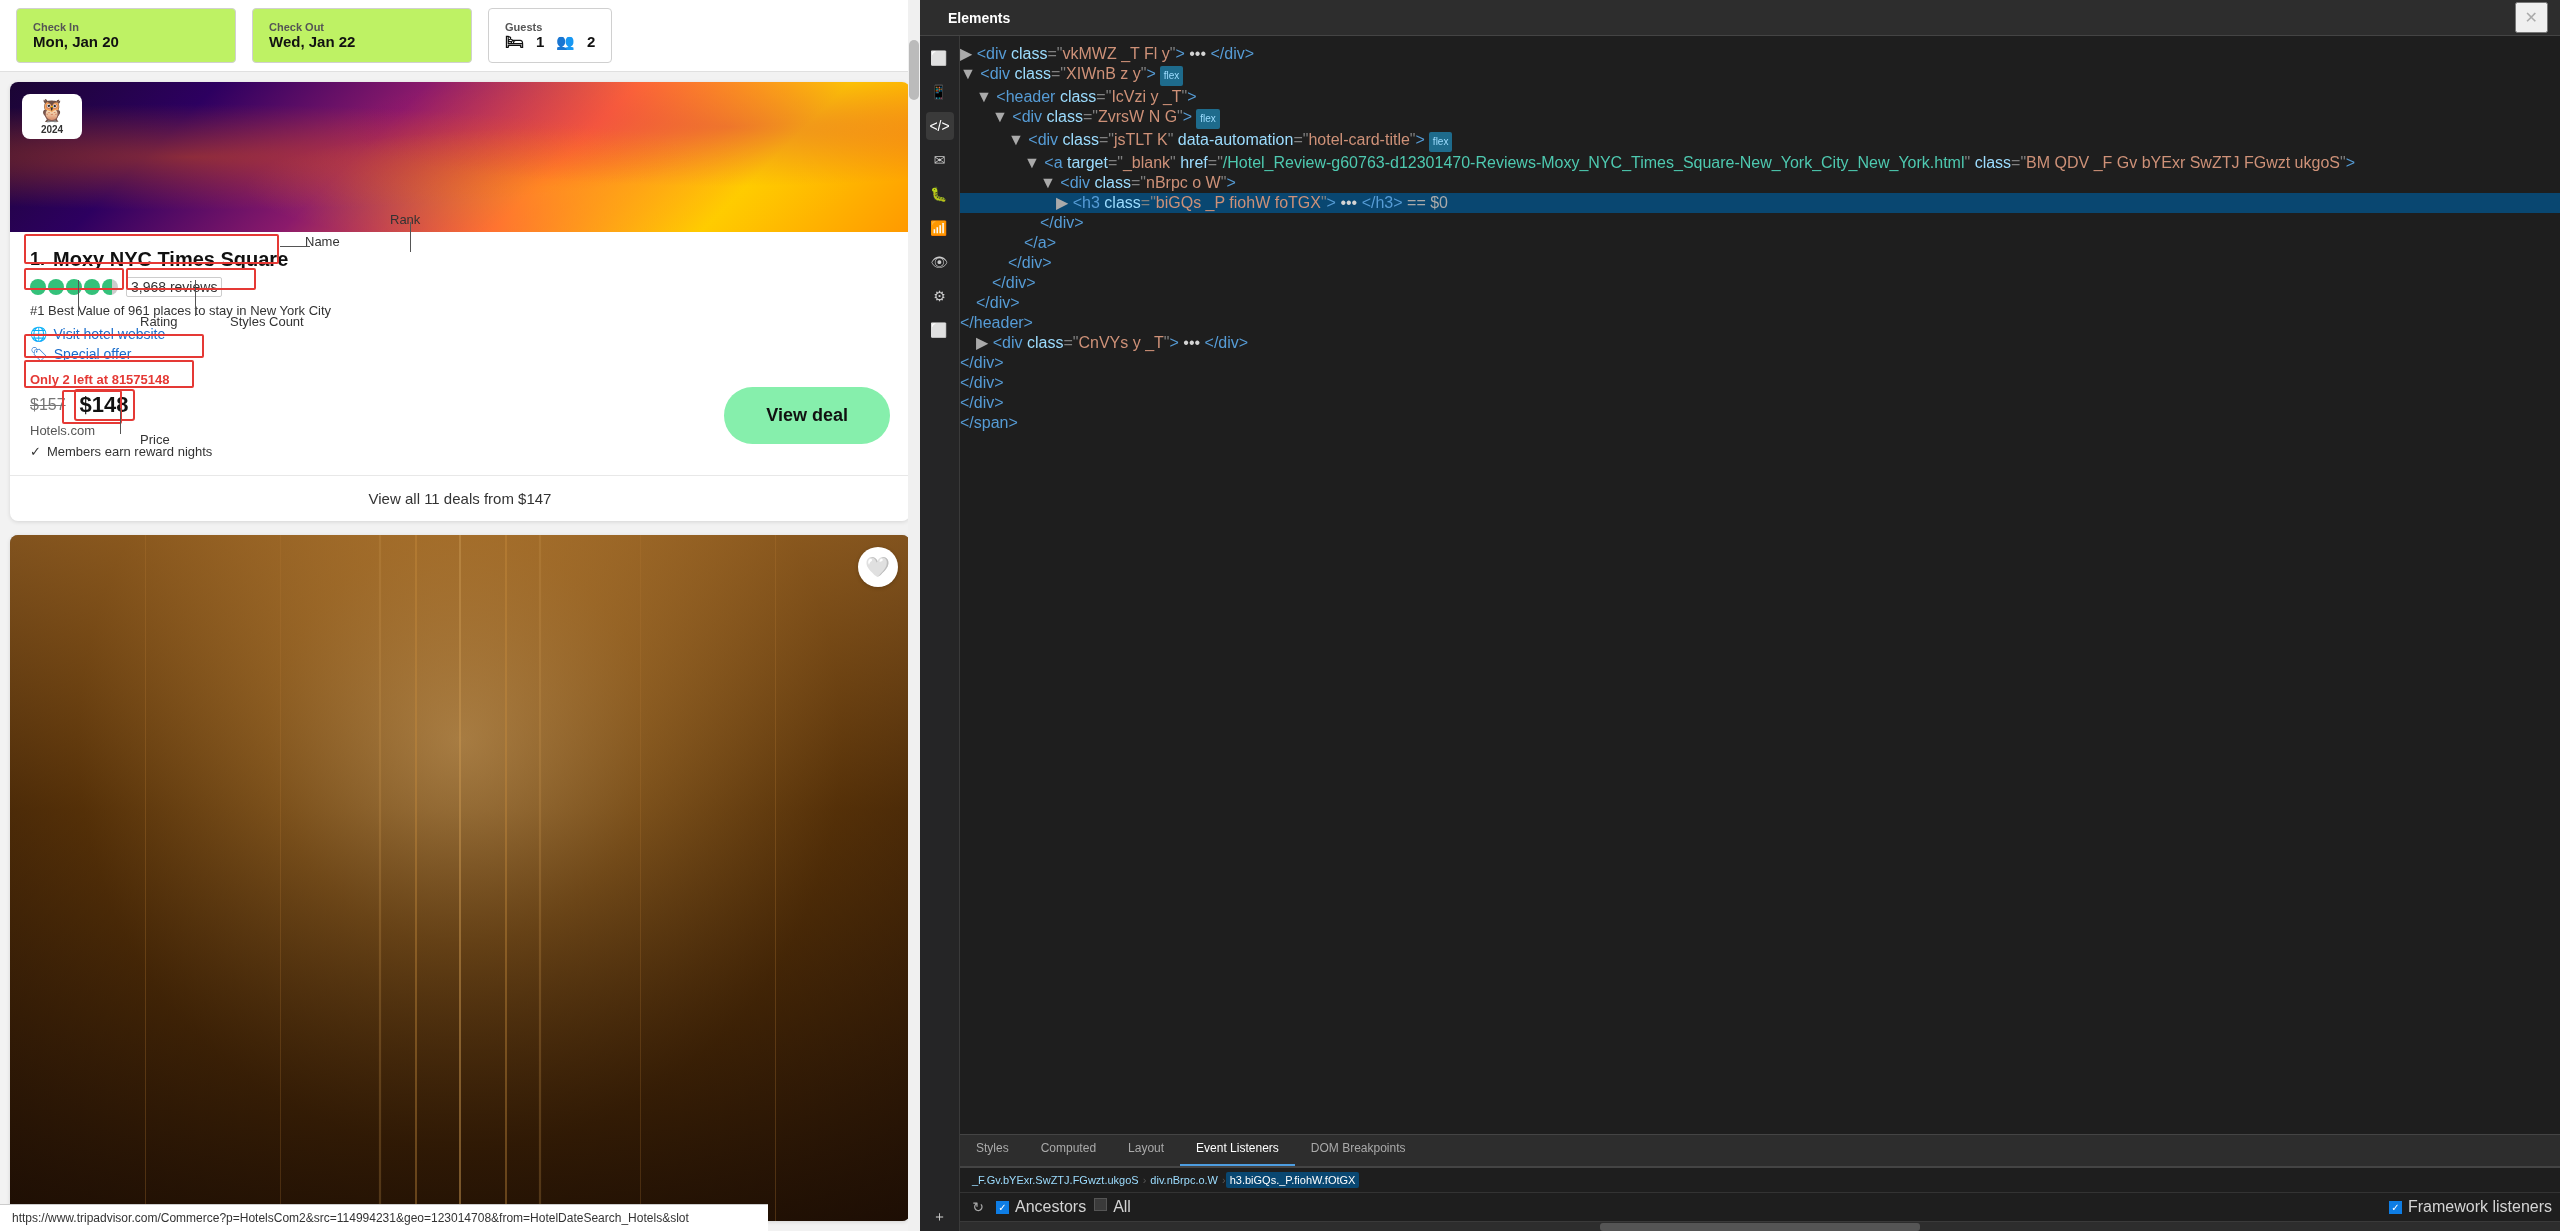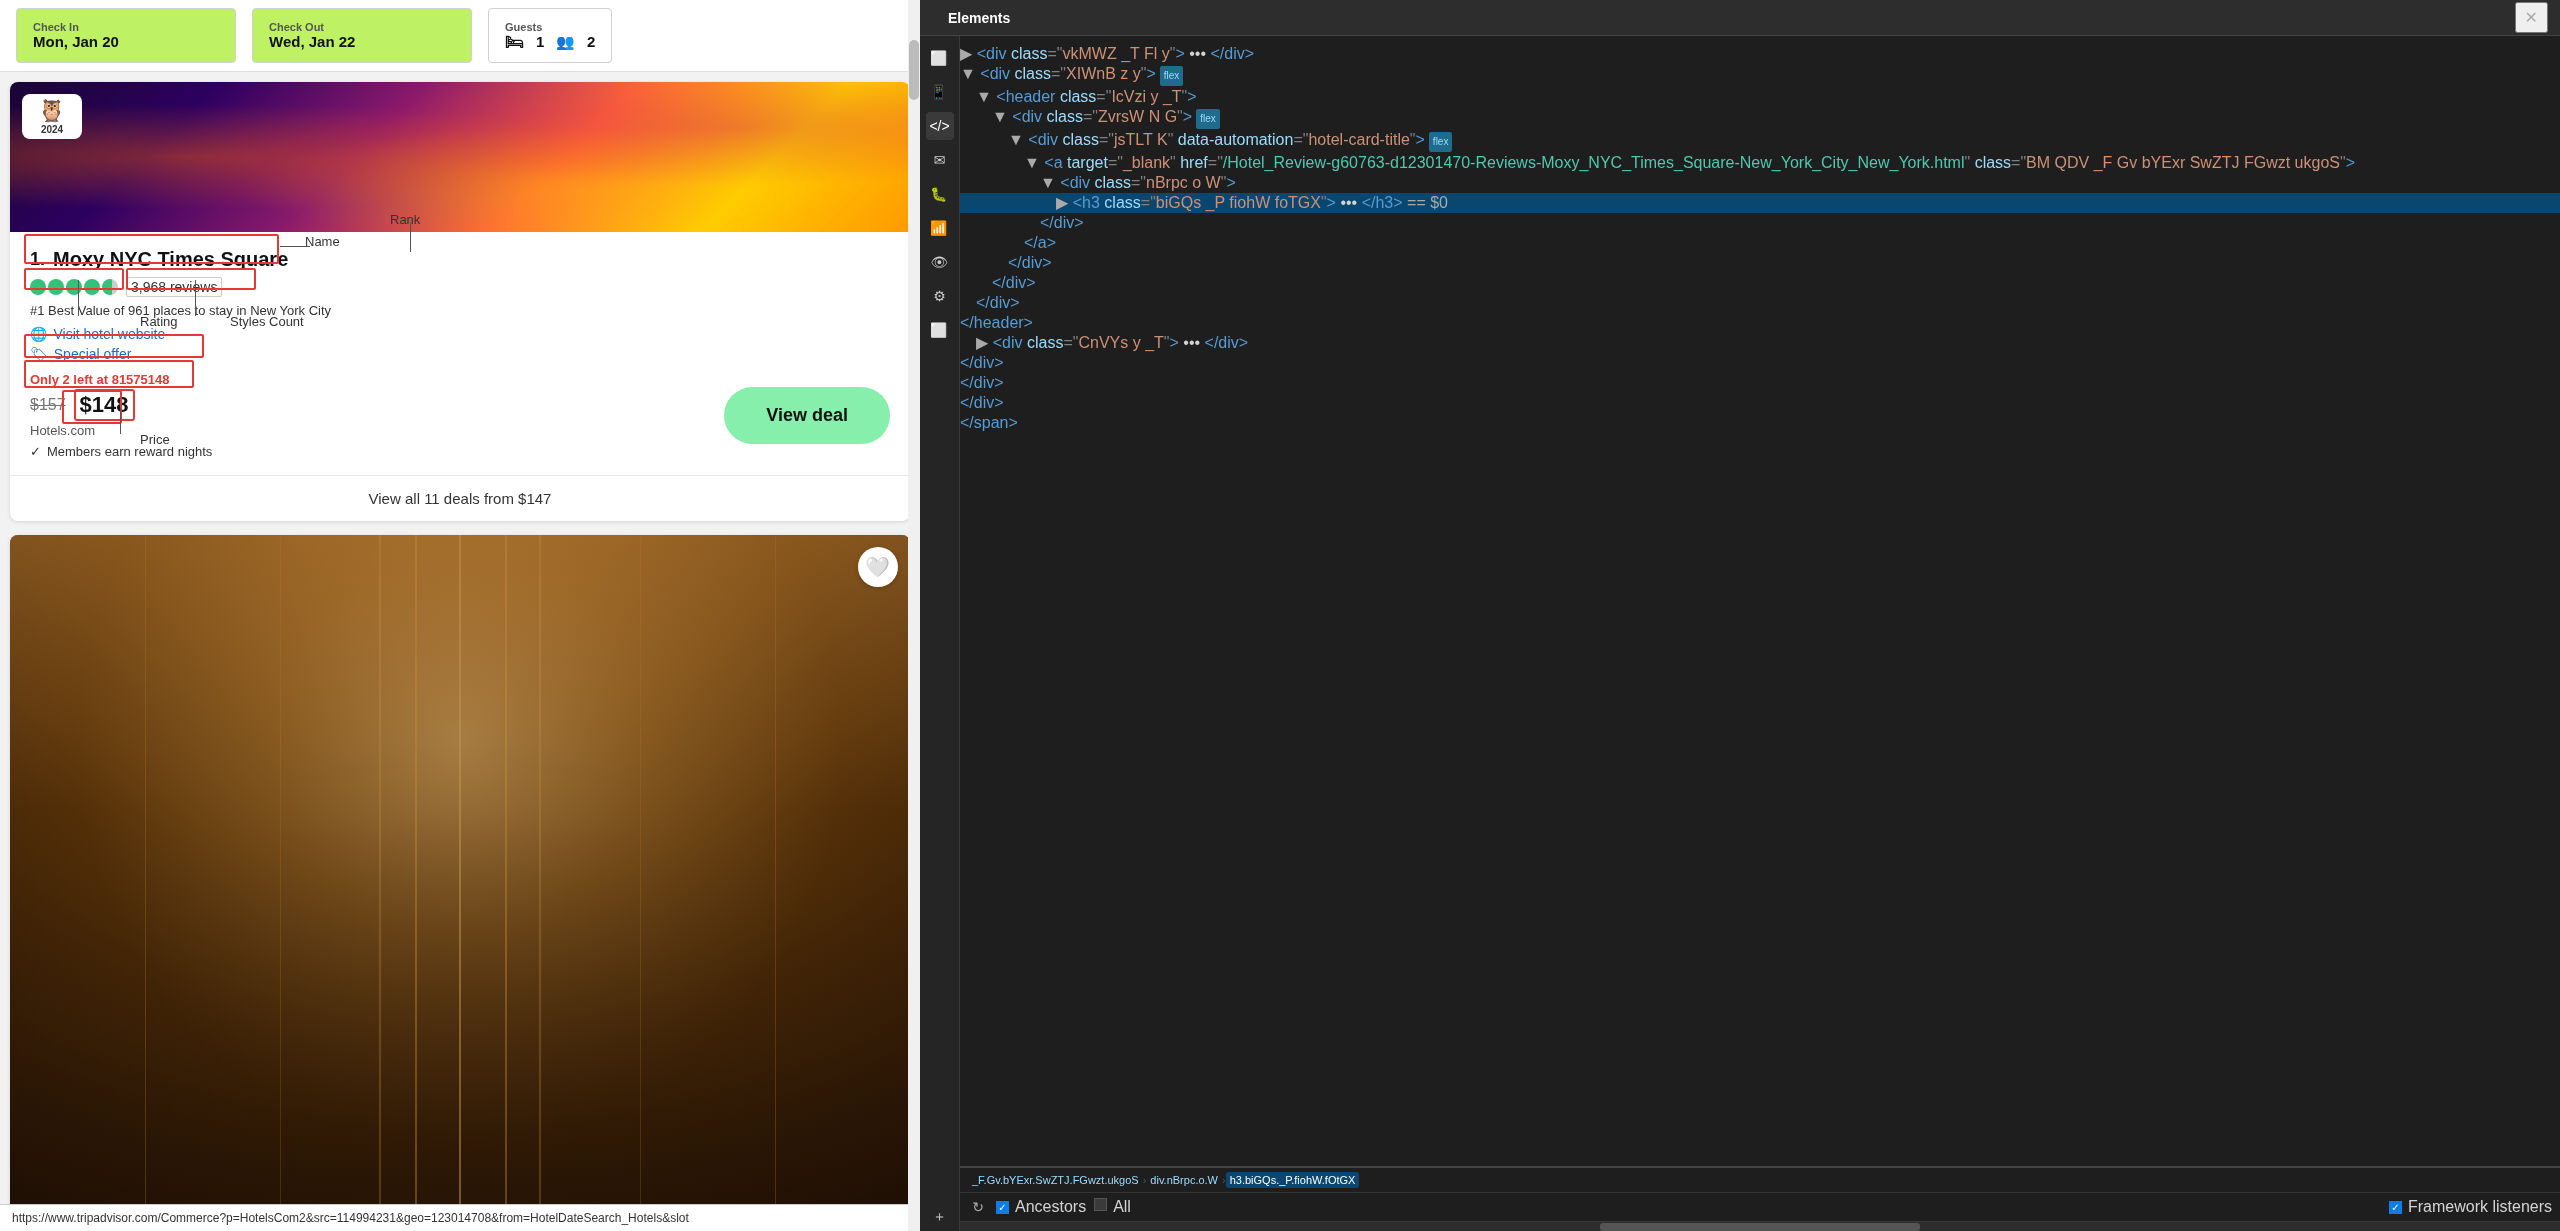--- a/index.html
+++ b/index.html
@@ -333,21 +333,21 @@
       border-top: 1px solid #ccc;
       padding: 6px 12px;
       font-size: 12px;
       color: #333;
       white-space: nowrap;
       overflow: hidden;
       text-overflow: ellipsis;
       position: absolute;
       bottom: 0;
       left: 0;
-      width: 920px;
+      width: 768px;
     }
 
     
     .scrollbar {
       position: absolute;
       right: 0;
       top: 0;
       width: 12px;
       height: 100%;
       background: #f0f0f0;
@@ -789,20 +789,27 @@
 
         <div class="tree-line">
           <span style="display:inline-block;width:0px;"></span>
           <span class="tag">&lt;/span&gt;</span>
         </div>
 
       </div>
 
       <div style="border-top:1px solid #444;">
 
+        <div class="bottom-tabs">
+          <div class="bottom-tab">Styles</div>
+          <div class="bottom-tab">Computed</div>
+          <div class="bottom-tab">Layout</div>
+          <div class="bottom-tab active">Event Listeners</div>
+          <div class="bottom-tab">DOM Breakpoints</div>
+        </div>
 
         <div class="breadcrumb-bar">
           <div class="breadcrumb-item">
             <span>_F.Gv.bYExr.SwZTJ.FGwzt.ukgoS</span>
           </div>
           <span class="breadcrumb-sep"> › </span>
           <div class="breadcrumb-item">
             <span>div.nBrpc.o.W</span>
           </div>
           <span class="breadcrumb-sep"> › </span>

